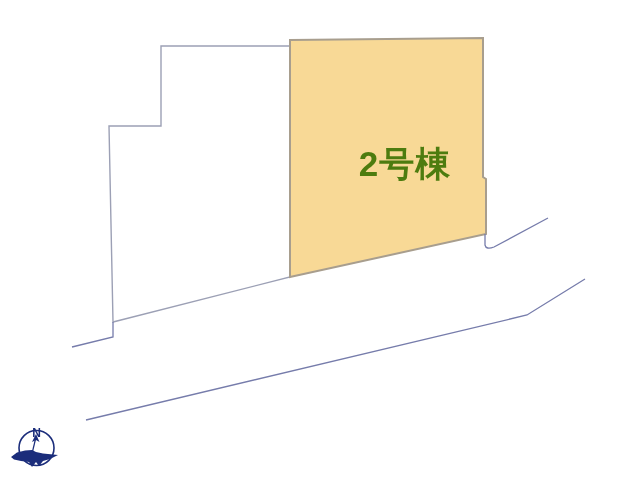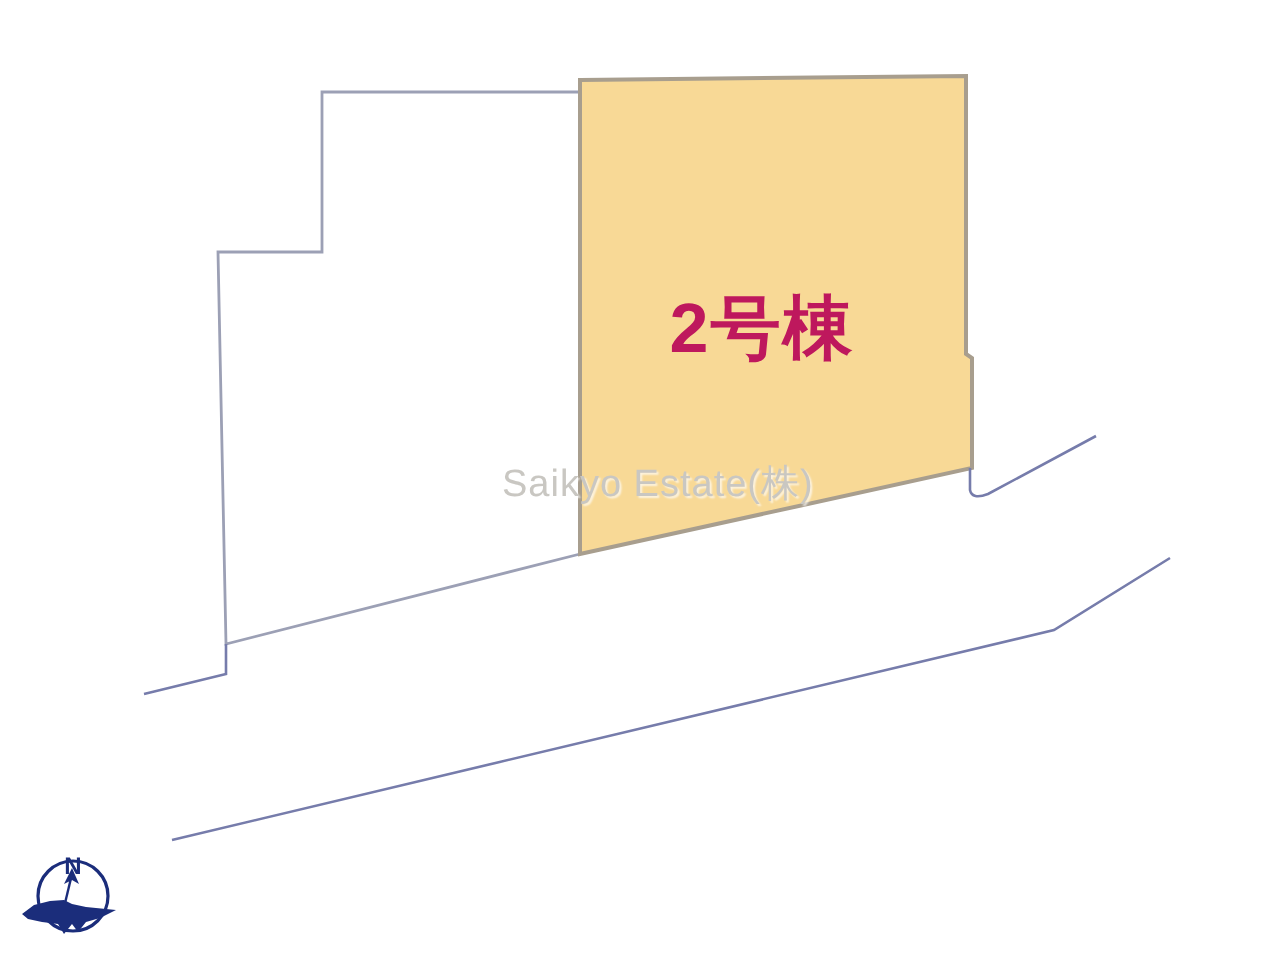--- a/index.html
+++ b/index.html
@@ -6,26 +6,26 @@
   .canvas{
     position:relative;
     width:640px;height:480px;
     background:#ffffff;
     overflow:hidden;
     font-family:"Liberation Sans", sans-serif;
   }
   .plan-svg{position:absolute;left:0;top:0;}
   .building-label{
     position:absolute;
-    left:316px;top:142px;
+    left:340px;top:142px;
     width:130px;height:44px;
     display:flex;align-items:center;justify-content:center;
     font-size:35px;
     font-weight:bold;
-    color:#be185d;
+    color:#4d7c0f;
     letter-spacing:1px;
     white-space:nowrap;
   }
   .watermark{
     position:absolute;
     left:251px;top:229px;
     font-size:19px;
     color:#c9c7c2;
     text-shadow:1px 1px 1px rgba(255,255,255,0.7);
     letter-spacing:0.5px;
@@ -50,21 +50,20 @@
 
     <polyline points="113,322 113,337 72,347" fill="none" stroke-width="1.3" stroke="#767cab"></polyline>
 
     <polyline points="86,420 527,315 585,279" fill="none" stroke-width="1.3" stroke="#767cab"></polyline>
 
     <path d="M485,234 L485,245 Q486,250 494,247 L548,218" fill="none" stroke-width="1.3" stroke="#767cab"></path>
   </svg>
 
   <div class="building-label">2号棟</div>
 
-  <div class="watermark">Saikyo Estate(株)</div>
 
   <svg class="compass" width="60" height="56" viewBox="0 0 60 56">
     <circle cx="30.5" cy="26" r="17.5" fill="none" stroke="#1b2d7b" stroke-width="1.6"></circle>
     <line x1="24" y1="40" x2="30" y2="15" stroke="#1b2d7b" stroke-width="1.2"></line>
     <polygon points="30,12 26,20 30,18 33.5,20" fill="#1b2d7b"></polygon>
     <polygon points="5,35 11,30.5 19,28.5 26,28 30,30 37,31.5 52,33 44,37 37,39 33,44 30,40 26,45 23,40 15,39 8,37.5" fill="#1b2d7b"></polygon>
     <text class="compass-n" x="30.5" y="15" text-anchor="middle" fill="#1b2d7b">N</text>
   </svg>
 
 </div>

